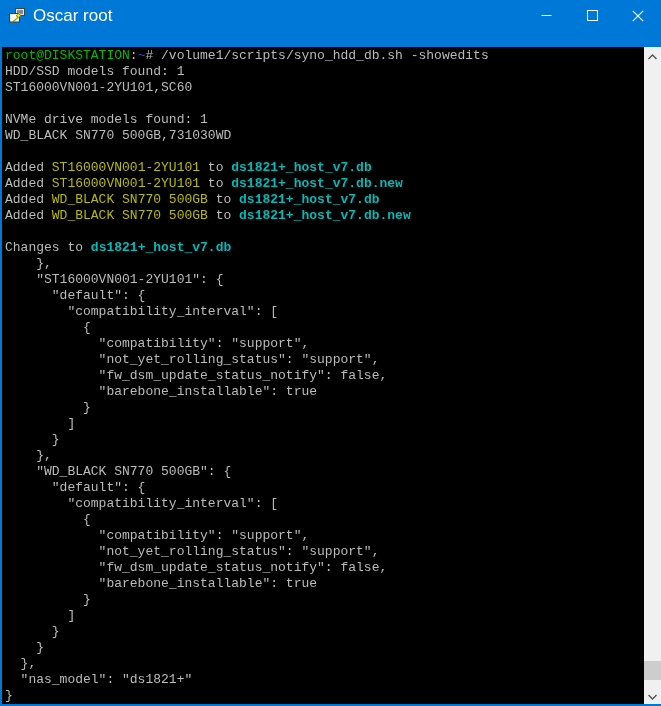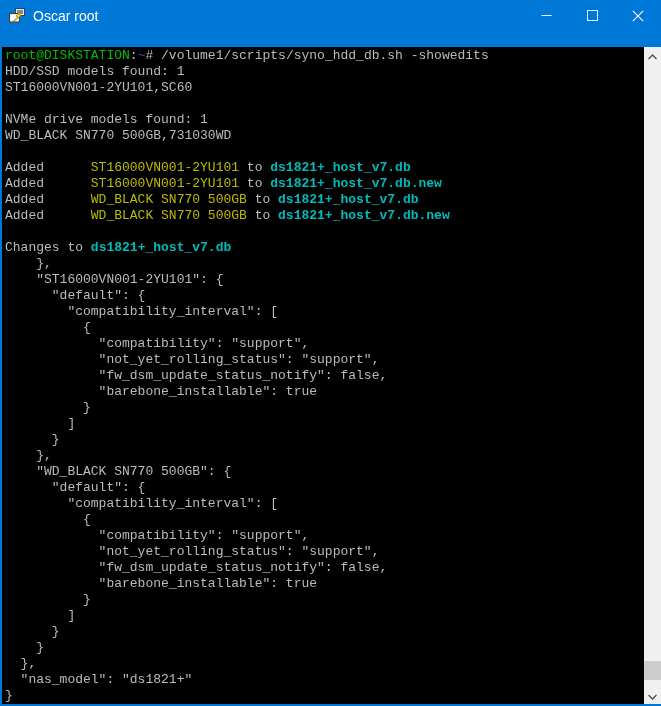--- a/index.html
+++ b/index.html
@@ -15,21 +15,21 @@
 
   
   .titlebar {
     flex: 0 0 31px; height: 31px;
     display: flex; align-items: center;
     background: var(--titlebar, #0078D7);
     user-select: none;
   }
   .app-icon { width: 16px; height: 16px; margin-left: 9px; flex: 0 0 16px; }
   .title {
-    color: #ffffff; font-size: 14px; margin-left: 8px; flex: 1;
+    color: #ffffff; font-size: 17px; margin-left: 8px; flex: 1;
     white-space: nowrap; overflow: hidden;
   }
   .caption-btns { display: flex; height: 31px; }
   .cbtn {
     width: 46px; height: 31px;
     display: flex; align-items: center; justify-content: center;
     background: transparent; border: 0; padding: 0; cursor: default;
   }
   .cbtn svg { display: block; }
 
@@ -44,21 +44,21 @@
     padding: 1px 0 0 3px;
     font-family: "Liberation Mono", monospace;
     font-size: 13px; line-height: 16px;
     white-space: pre;
     overflow: hidden;
     cursor: text;
   }
   .term-line { min-height: 16px; }
   .c-fg     { color: var(--terminal_fg, #BBBBBB); }
   .c-green  { color: var(--green,  #00BB00); }
-  .c-yellow { color: var(--yellow, #BBBB00); margin-left: 39px; }
+  .c-yellow { color: var(--yellow, #BBBB00); }
   .c-cyan   { color: var(--cyan,   #00BBBB); font-weight: bold; }
   .c-blue   { color: var(--blue,   #4444DD); }
 
   
   .scrollbar {
     flex: 0 0 17px; width: 17px;
     background: var(--scroll_track, #F0F0F0);
     display: flex; flex-direction: column;
   }
   .sb-arrow {

